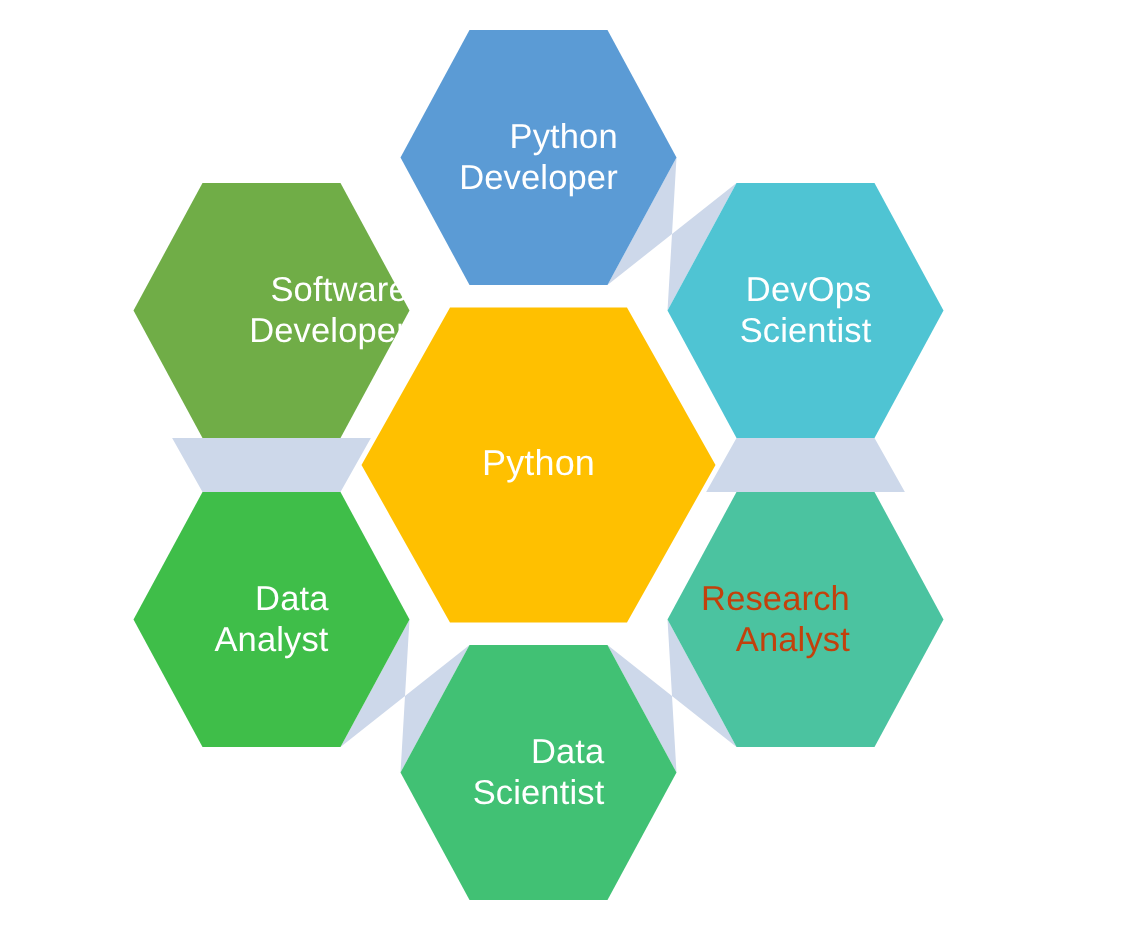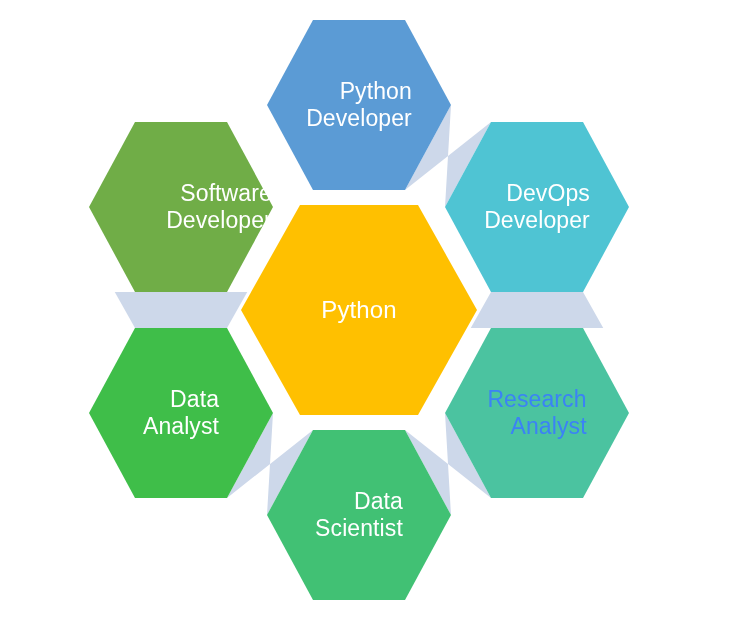--- a/index.html
+++ b/index.html
@@ -64,22 +64,22 @@
         <polygon points="89.00,413.00 135.00,328.00 227.00,328.00 273.00,413.00 227.00,498.00 135.00,498.00" fill="#3FBE49" class="hex-shape"></polygon>
         <polygon points="89.00,207.00 135.00,122.00 227.00,122.00 273.00,207.00 227.00,292.00 135.00,292.00" fill="#70AD47" class="hex-shape"></polygon>
       </g>
   </svg>
 
   <div id="labels-layer">
       <div class="hex-label center" style="left: 359px; top: 310px; color: rgb(255, 255, 255);">Python</div>
       <div class="hex-label satellite" style="left: 359px; top: 105px; color: rgb(255, 255, 255);">Python
 Developer</div>
       <div class="hex-label satellite" style="left: 537px; top: 207px; color: rgb(255, 255, 255);">DevOps
-Developer</div>
-      <div class="hex-label satellite" style="left: 537px; top: 413px; color: #3b82f6;">Research
+Scientist</div>
+      <div class="hex-label satellite" style="left: 517px; top: 413px; color: #c2410c;">Research
 Analyst</div>
       <div class="hex-label satellite" style="left: 359px; top: 515px; color: rgb(255, 255, 255);">Data
 Scientist</div>
       <div class="hex-label satellite" style="left: 181px; top: 413px; color: rgb(255, 255, 255);">Data
 Analyst</div>
       <div class="hex-label satellite" style="left: 179px; top: 207px; color: rgb(255, 255, 255); margin-left: 40px;">Software
 Developer</div>
     </div>
 
 </div>

